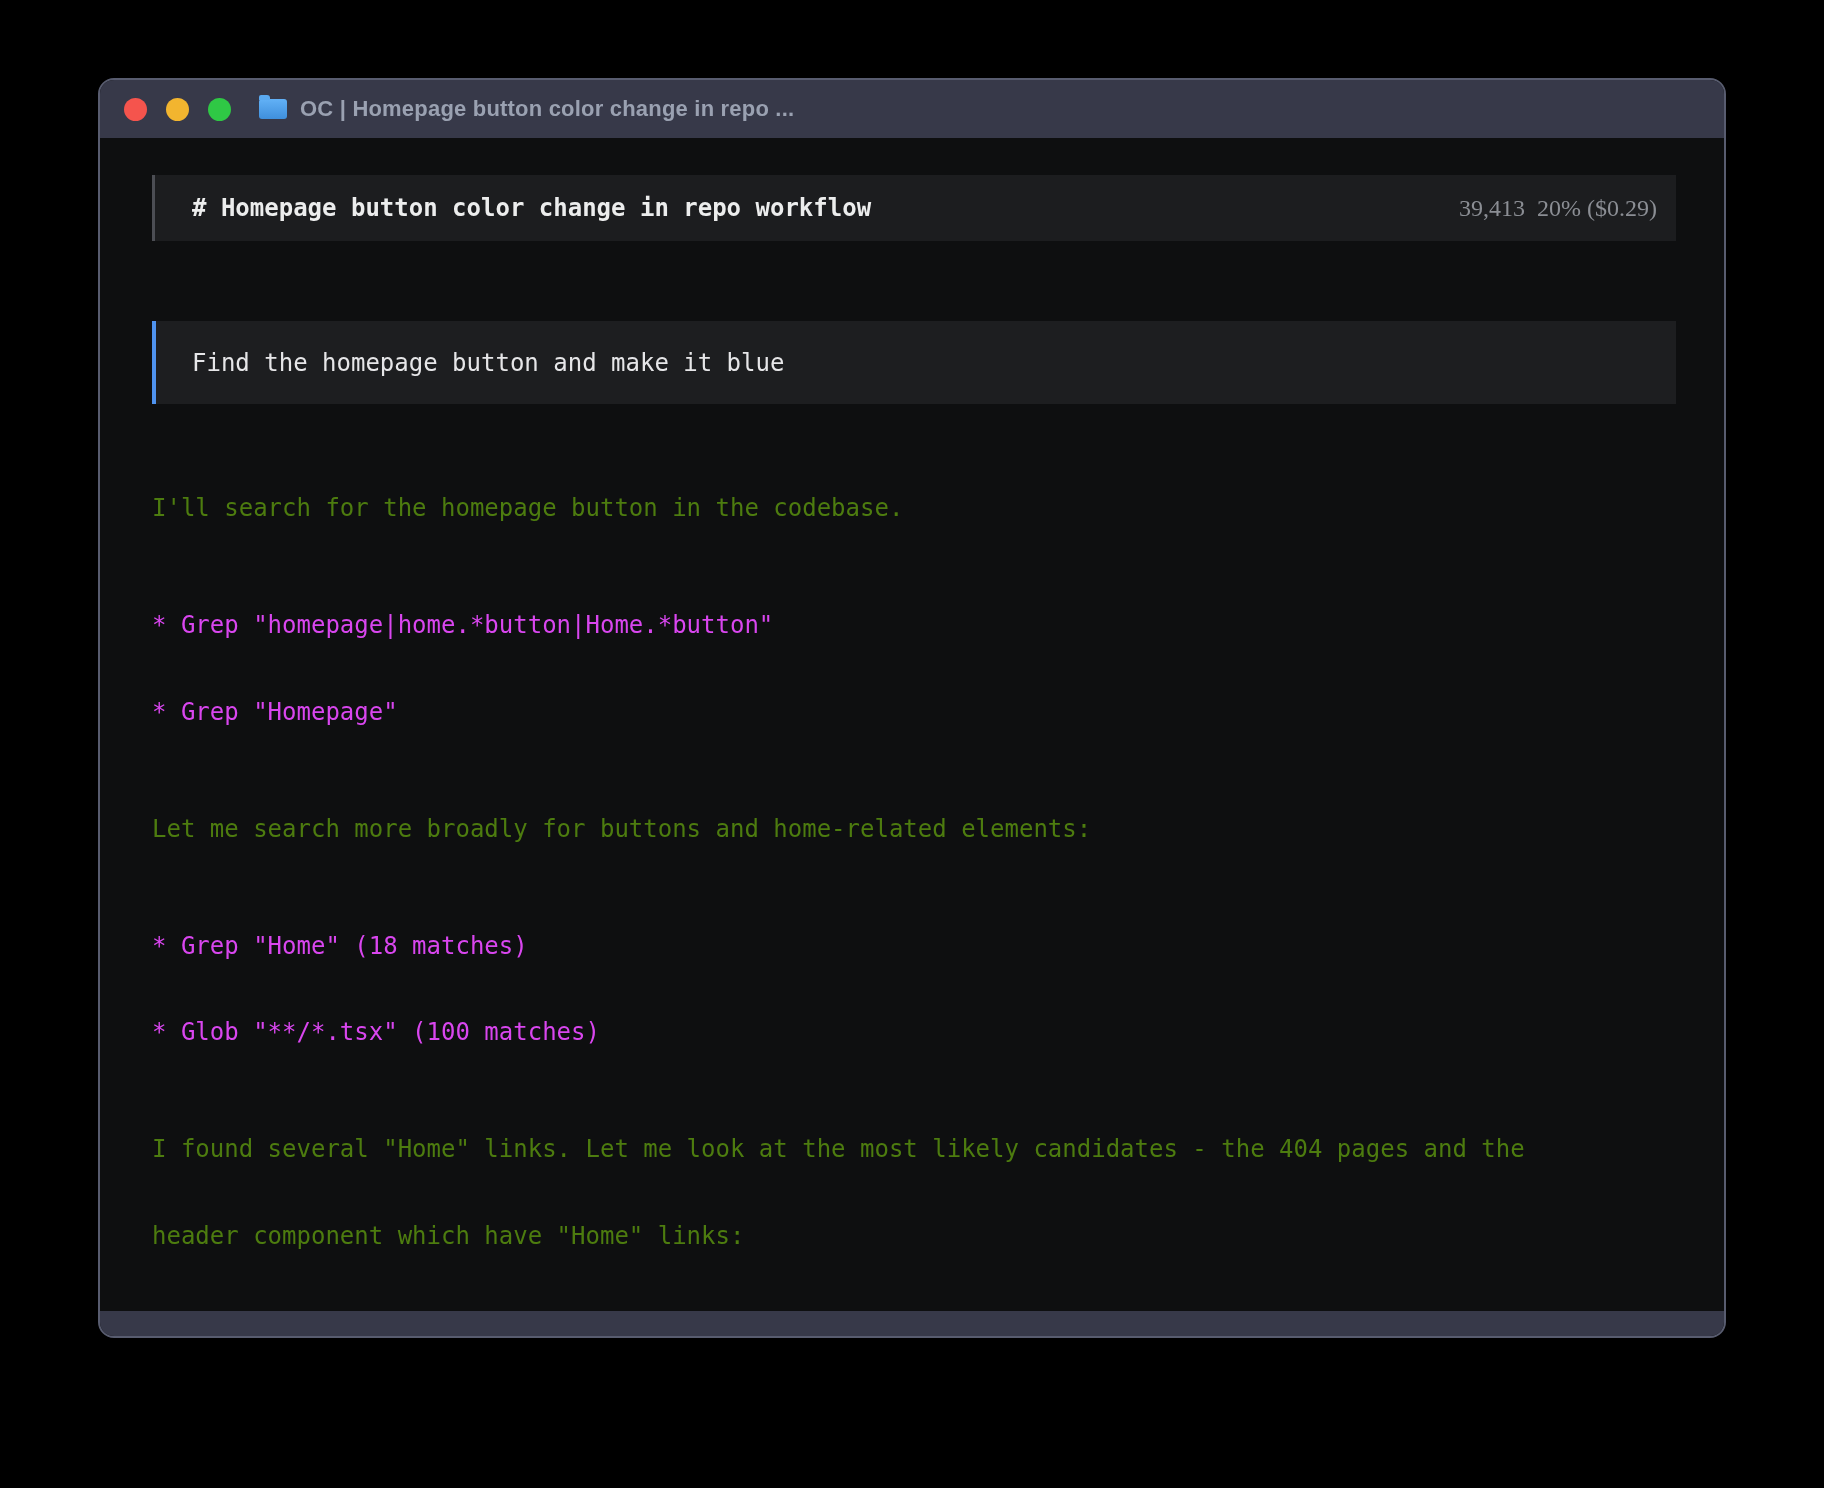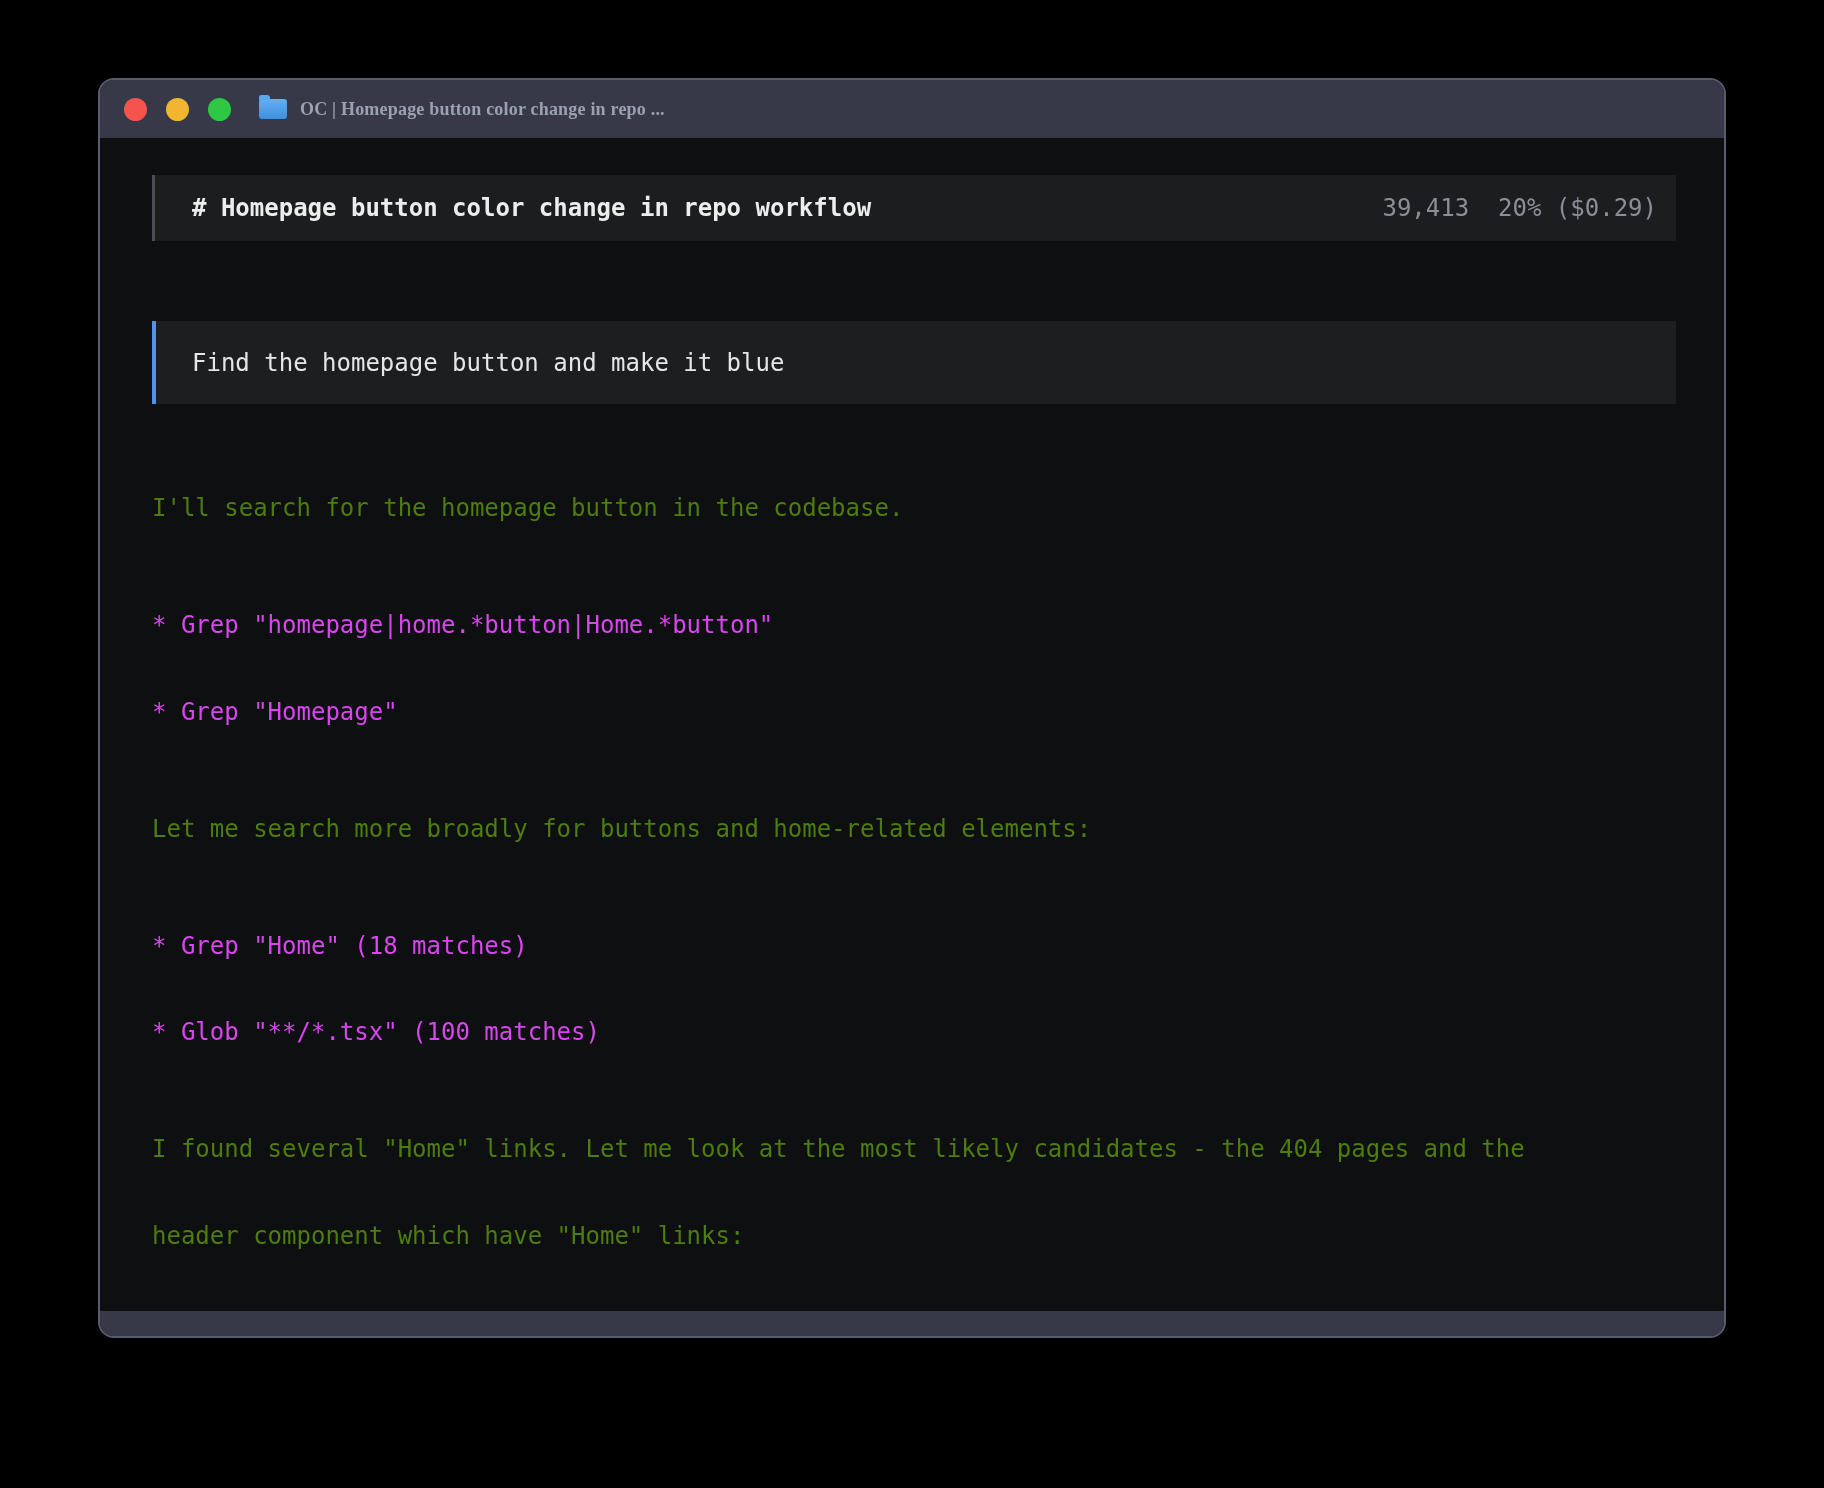--- a/index.html
+++ b/index.html
@@ -33,22 +33,22 @@
     background: linear-gradient(180deg, #62b1f6 0%, #3f8fdc 100%);
     border-radius: 3px;
   }
   .folder::before {
     content: ""; position: absolute; top: -4px; left: 0;
     width: 11px; height: 5px;
     background: #5aa9ef; border-radius: 2px 3px 0 0;
   }
   .win-title {
     margin-left: 13px;
-    font-family: Liberation Serif, serif;
-    font-weight: 700; font-size: 18px; color: #9aa1b1;
+    font-family: Liberation Sans, sans-serif;
+    font-weight: 700; font-size: 22px; color: #9aa1b1;
     letter-spacing: 0.2px;
   }
 
   
   .terminal {
     flex: 1 1 auto;
     padding: 0 48px 4px 52px;
     overflow: hidden;
     font-size: 24px;
   }
@@ -58,21 +58,21 @@
   .header-block {
     margin-top: 37px;
     height: 66px;
     background: #1c1d1f;
     border-left: 3px solid #4c4e54;
     display: flex; align-items: center; justify-content: space-between;
     padding: 0 19px 0 37px;
     white-space: pre;
   }
   .header-block .h-title { font-weight: 700; color: #eceded; }
-  .header-block .h-stats { color: #8b8e94; }
+  .header-block .h-stats { color: #8b8e94; font-family: Liberation Serif, serif; }
 
   .quote-block {
     margin-top: 80px;
     height: 83px;
     background: #1d1e20;
     border-left: 4px solid #4f93ef;
     display: flex; align-items: center;
     padding-left: 36px;
     white-space: pre;
     color: #e6e6e8;

